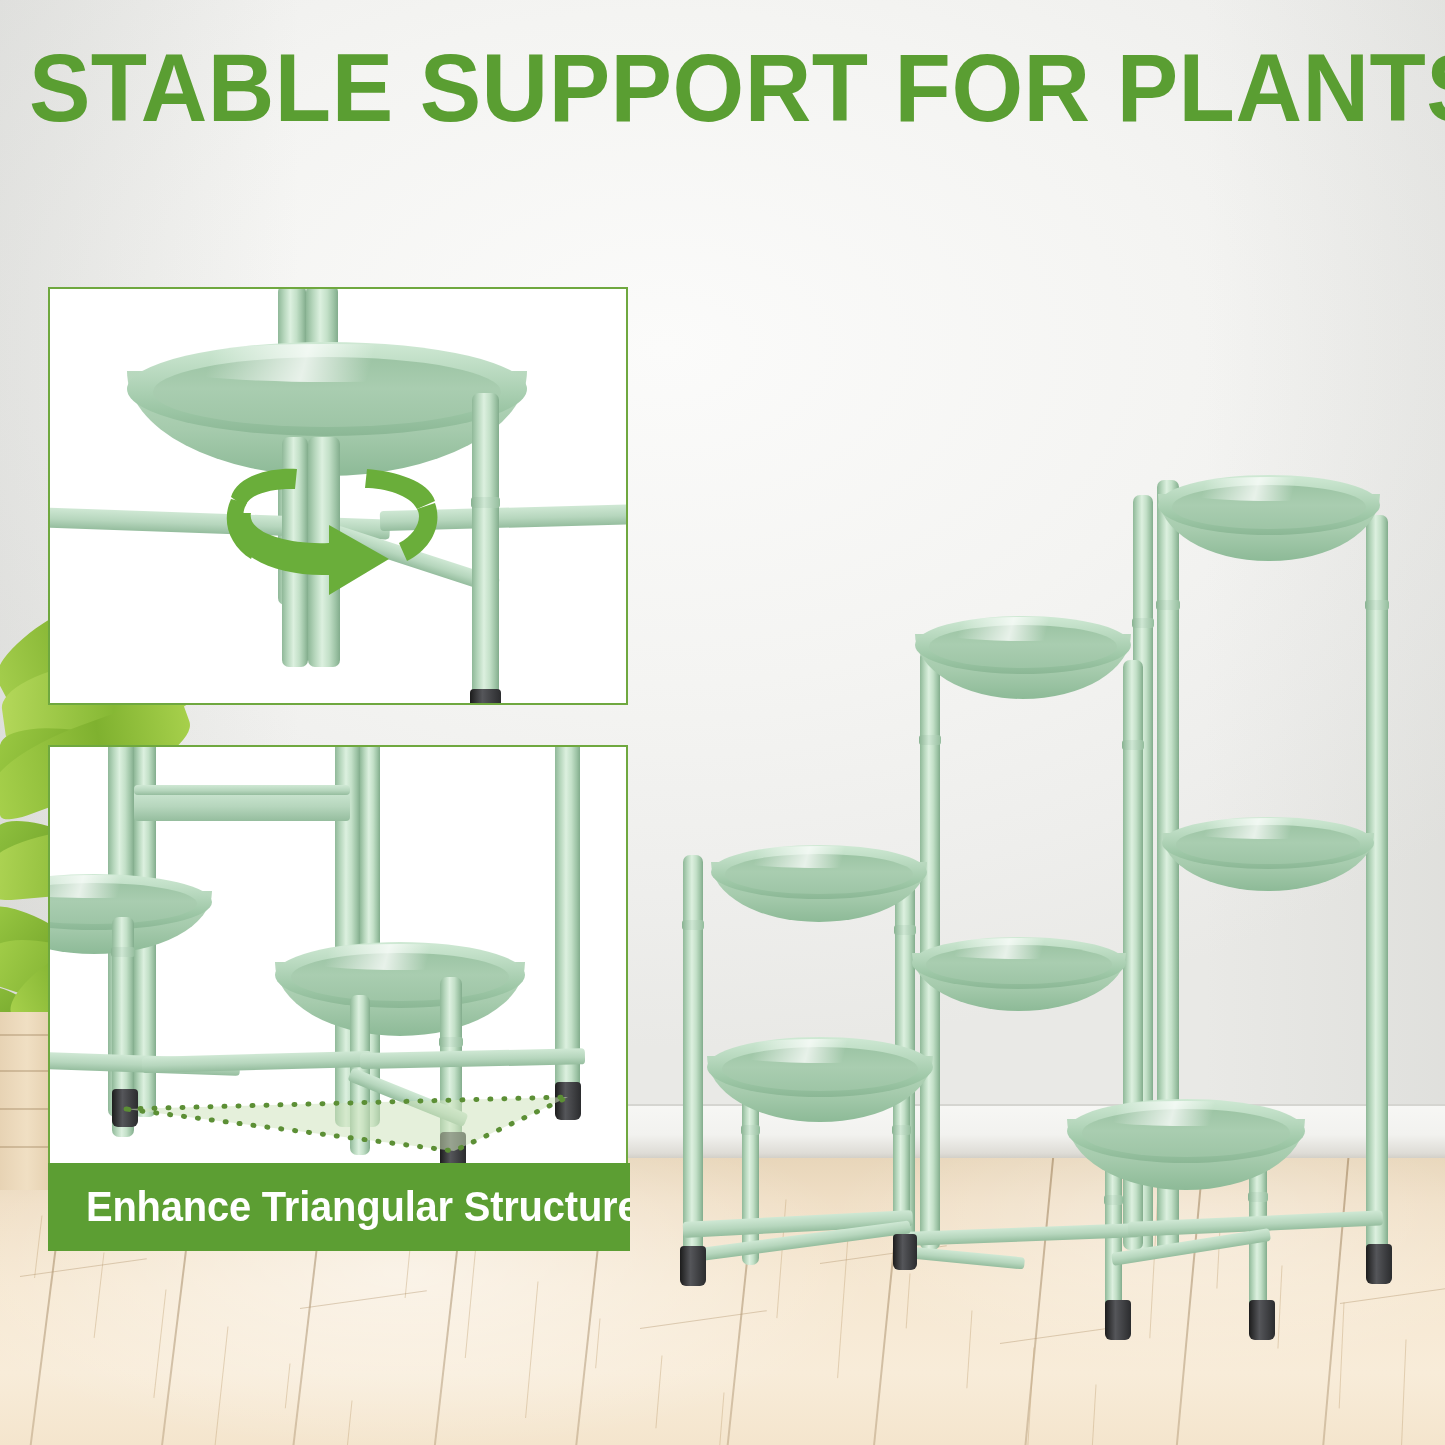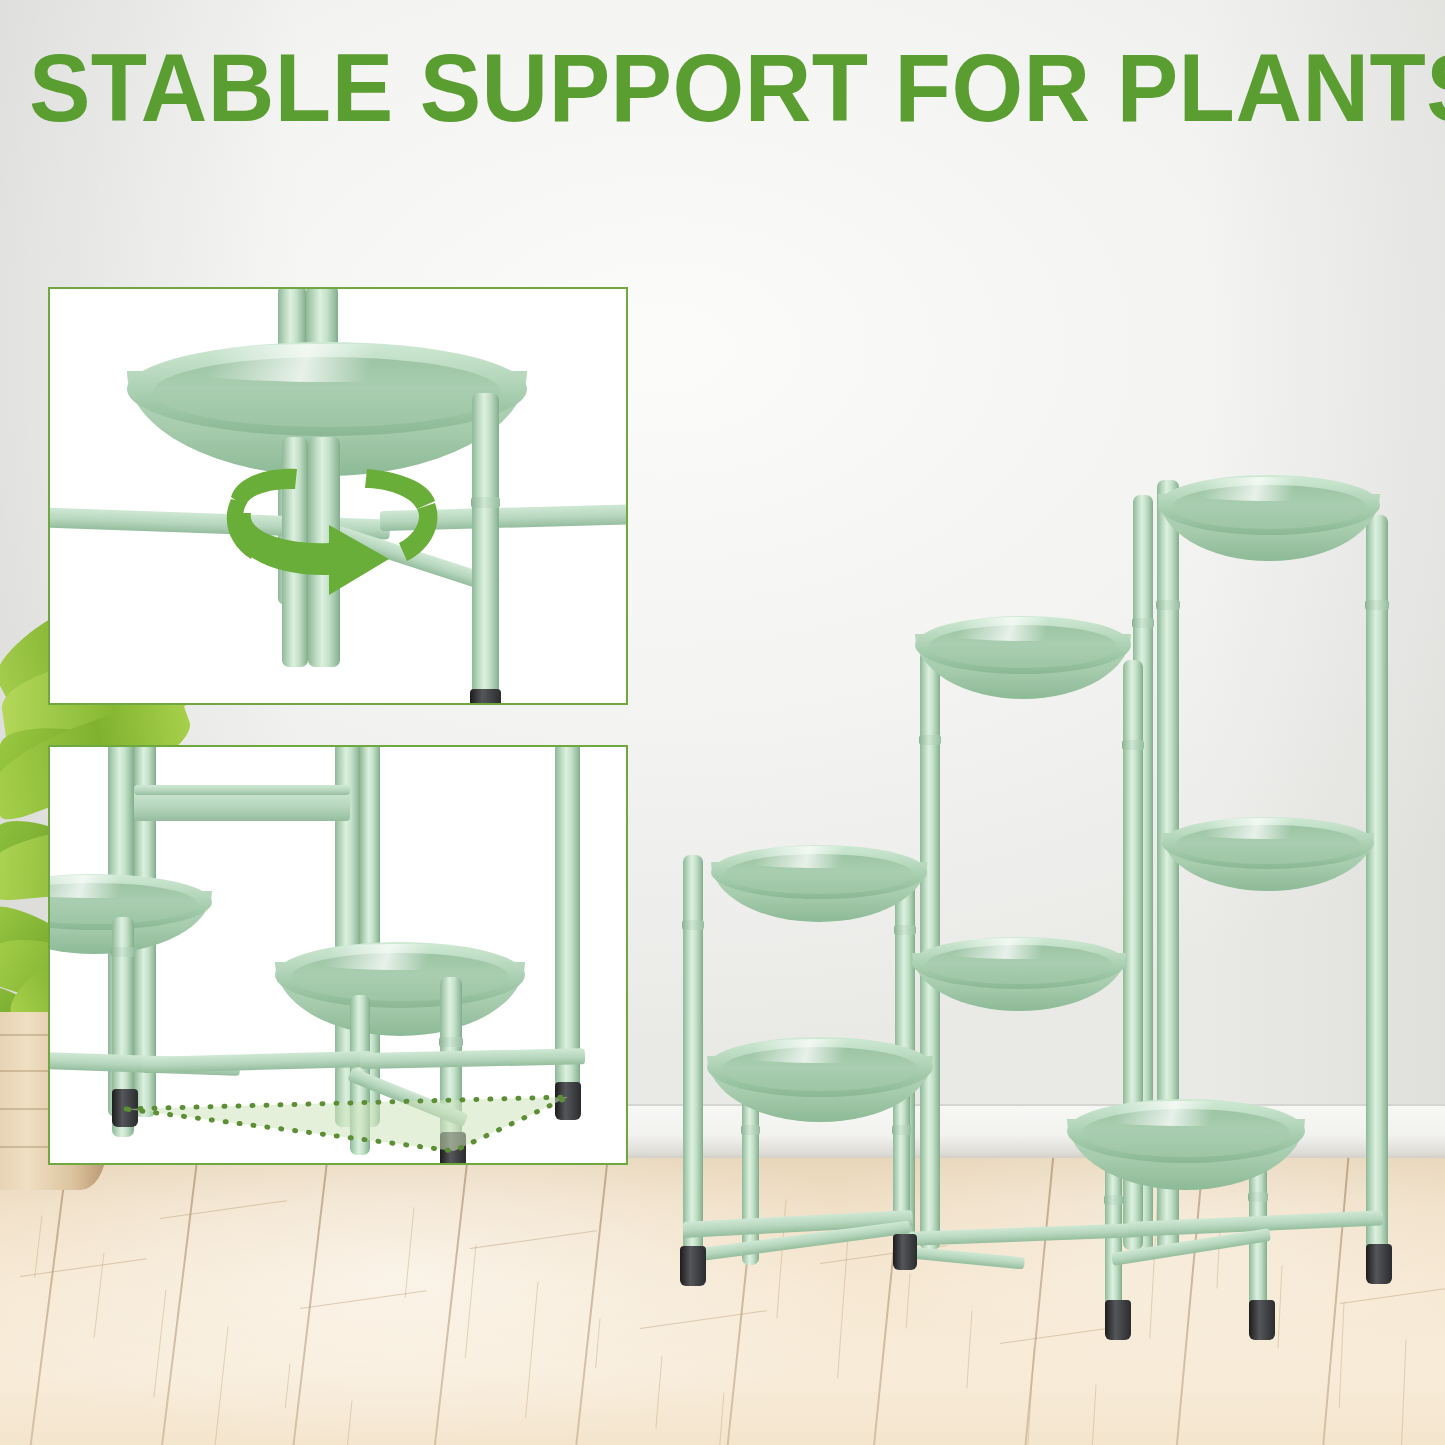--- a/index.html
+++ b/index.html
@@ -444,14 +444,17 @@
         <div class="foot" style="left:62px;top:342px;width:26px;height:38px;"></div>
         <div class="foot" style="left:390px;top:385px;width:26px;height:38px;"></div>
         <div class="foot" style="left:505px;top:335px;width:26px;height:38px;"></div>
         <svg class="tri-overlay" width="580" height="420" viewBox="0 0 580 420" style="left:0;top:0;pointer-events:none;">
           <polygon points="76,362 518,350 404,404" fill="#cfe3bd" fill-opacity="0.55"></polygon>
           <polygon points="76,362 518,350 404,404" fill="none" stroke="#5c8f35" stroke-width="5" stroke-linecap="round" stroke-dasharray="1 13"></polygon>
         </svg>
       </div>
   </div>
 
+  <div class="banner">
+    <span class="banner-text">Enhance Triangular Structure</span>
+  </div>
 
 </div>
 
 </body></html>

